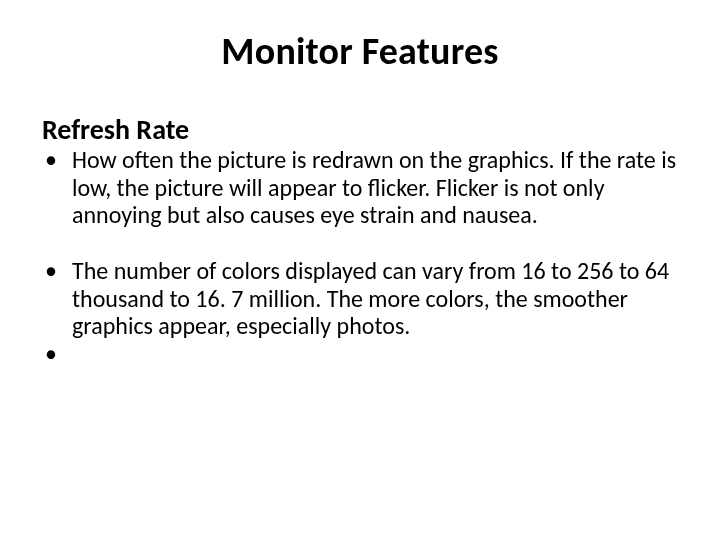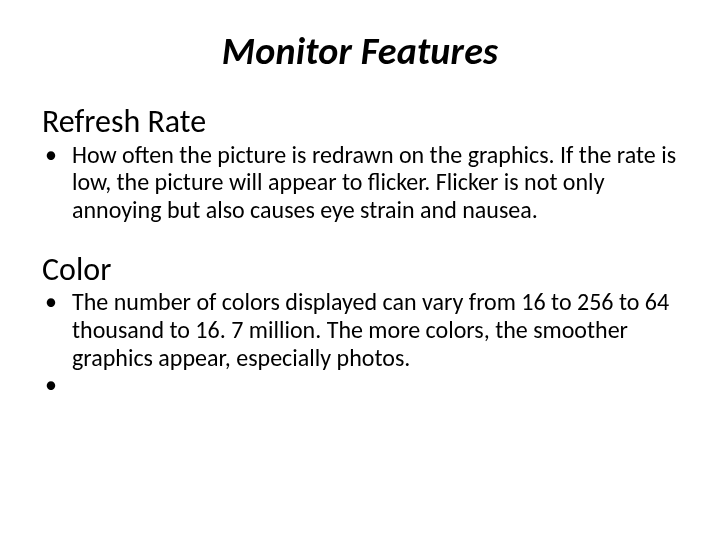--- a/index.html
+++ b/index.html
@@ -13,27 +13,26 @@
       background: #ffffff;
       font-family: Calibri, 'Segoe UI', Arial, sans-serif;
       color: #000000;
       padding: 28px 42px 0 42px;
       overflow: hidden;
     }
     .title {
       font-size: 38px;
       font-weight: 700;
       text-align: center;
-      margin-bottom: 30px;
+      margin-bottom: 40px;
       letter-spacing: 0.2px;
-      font-style: italic;
     }
     .section-heading {
-      font-size: 32px;
-      font-weight: 400;
+      font-size: 28px;
+      font-weight: 700;
       line-height: 1.15;
     }
     .bullet-block {
       margin-bottom: 28px;
     }
     .bullet-row {
       display: flex;
       align-items: flex-start;
       font-size: 24px;
       line-height: 1.15;
@@ -55,21 +54,20 @@
 
 <div class="bullet-block">
   <div class="section-heading">Refresh Rate</div>
   <div class="bullet-row">
     <div class="bullet-marker">•</div>
     <div class="bullet-text">How often the picture is redrawn on the graphics. If the rate is low, the picture will appear to flicker. Flicker is not only annoying but also causes eye strain and nausea.</div>
   </div>
 </div>
 
 <div class="bullet-block">
-  <div class="section-heading">Color</div>
   <div class="bullet-row">
     <div class="bullet-marker">•</div>
     <div class="bullet-text">The number of colors displayed can vary from 16 to 256 to 64 thousand to 16. 7 million. The more colors, the smoother graphics appear, especially photos.</div>
   </div>
   <div class="bullet-row">
     <div class="bullet-marker">•</div>
     <div class="bullet-text"></div>
   </div>
 </div>
 

